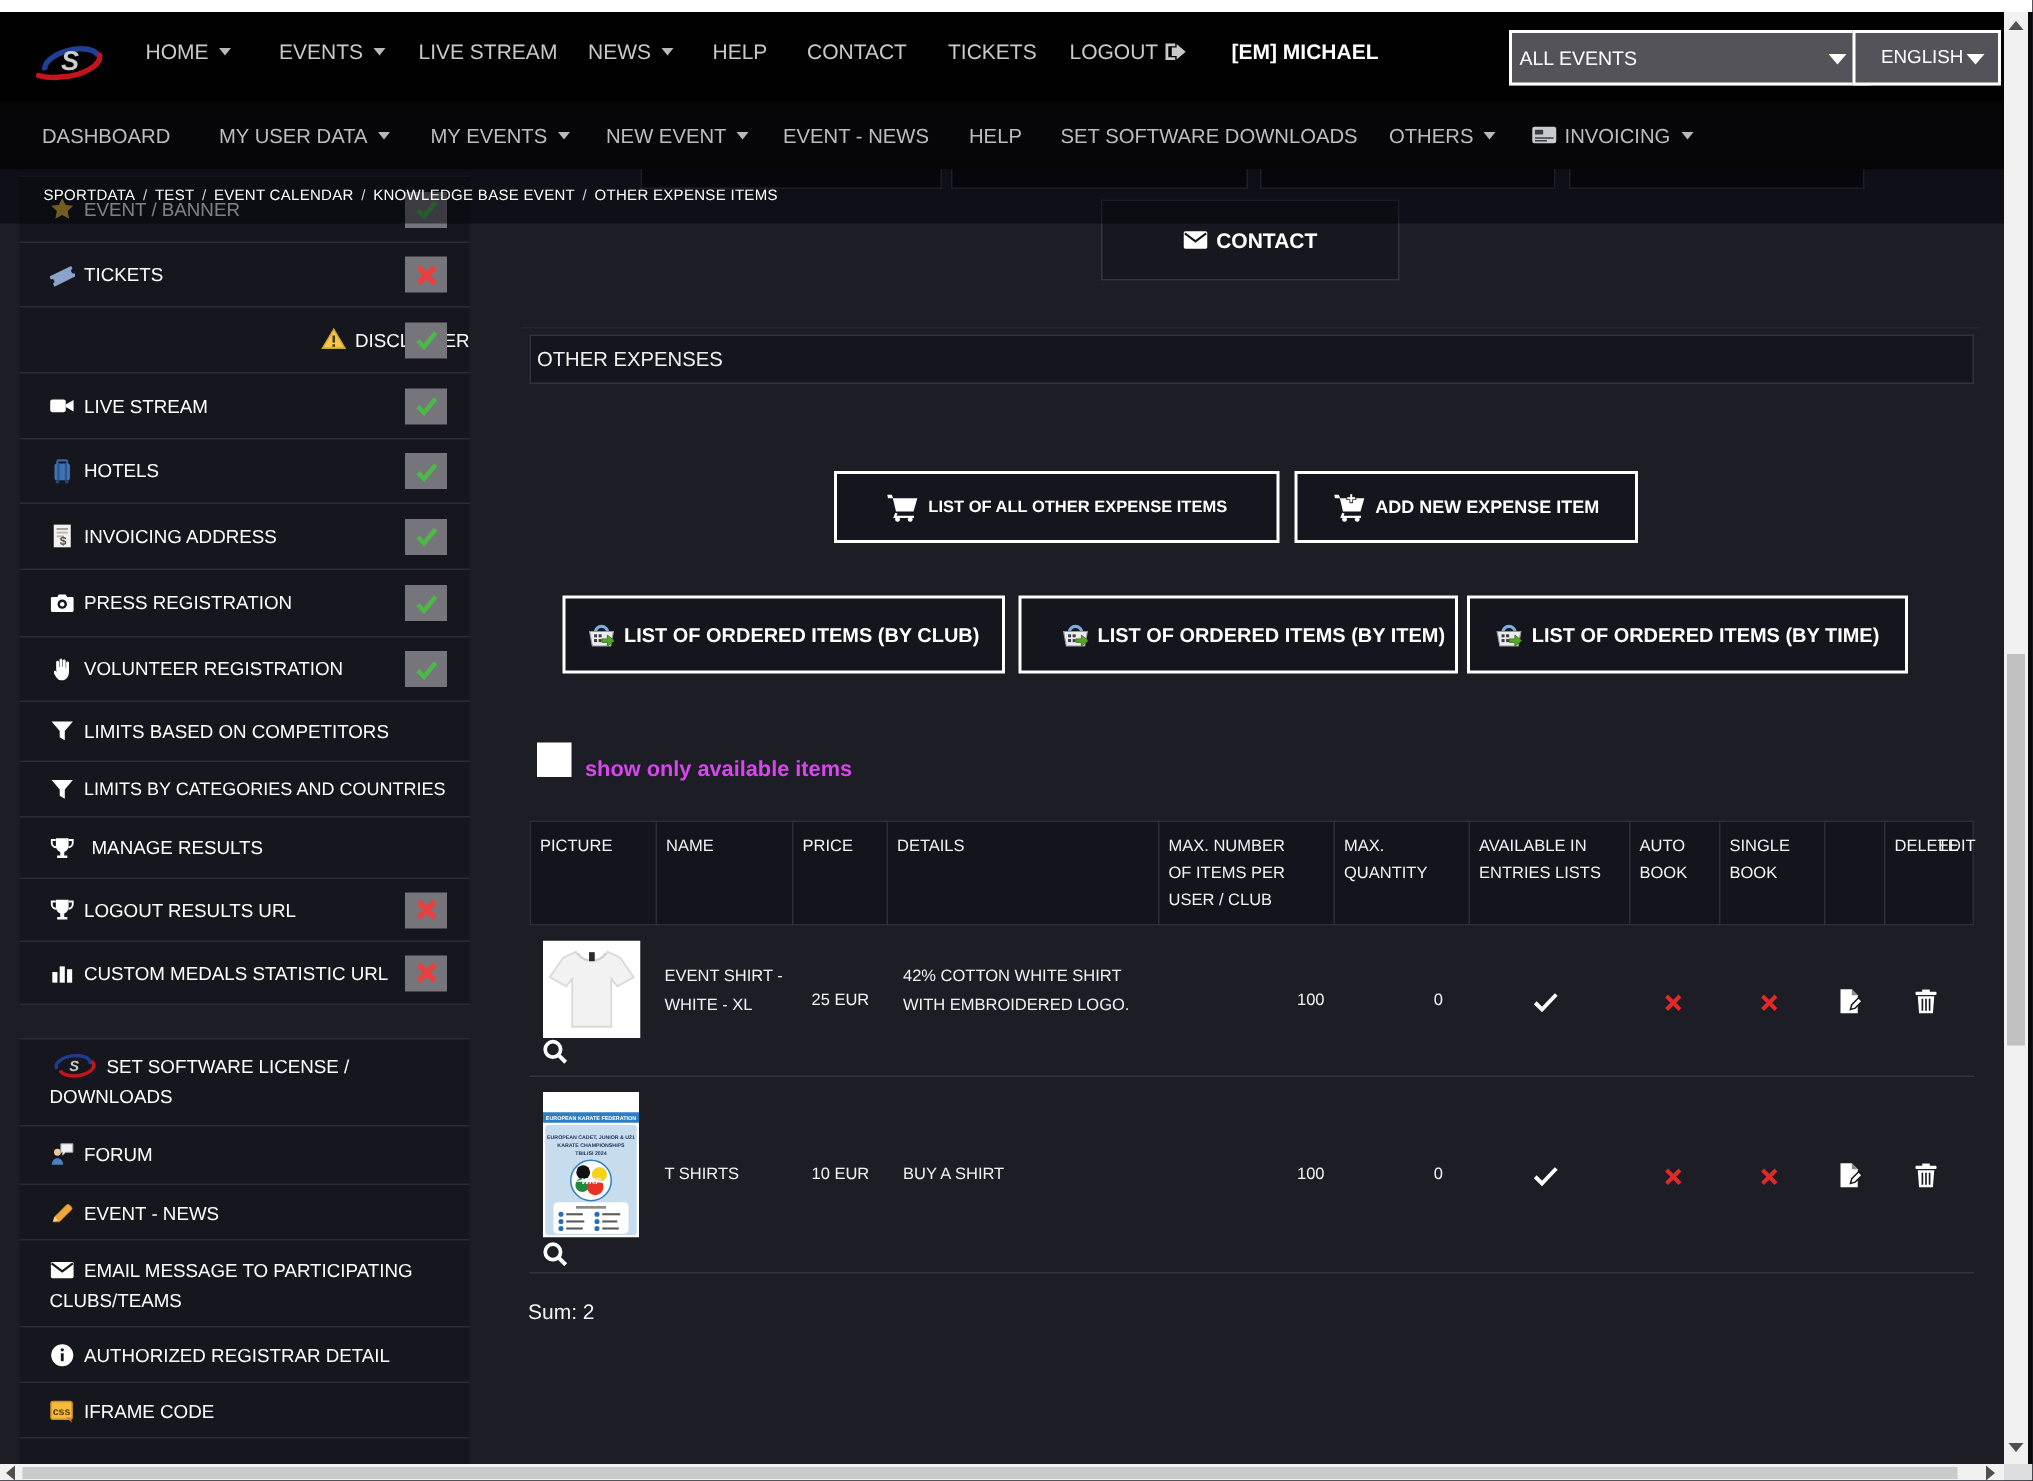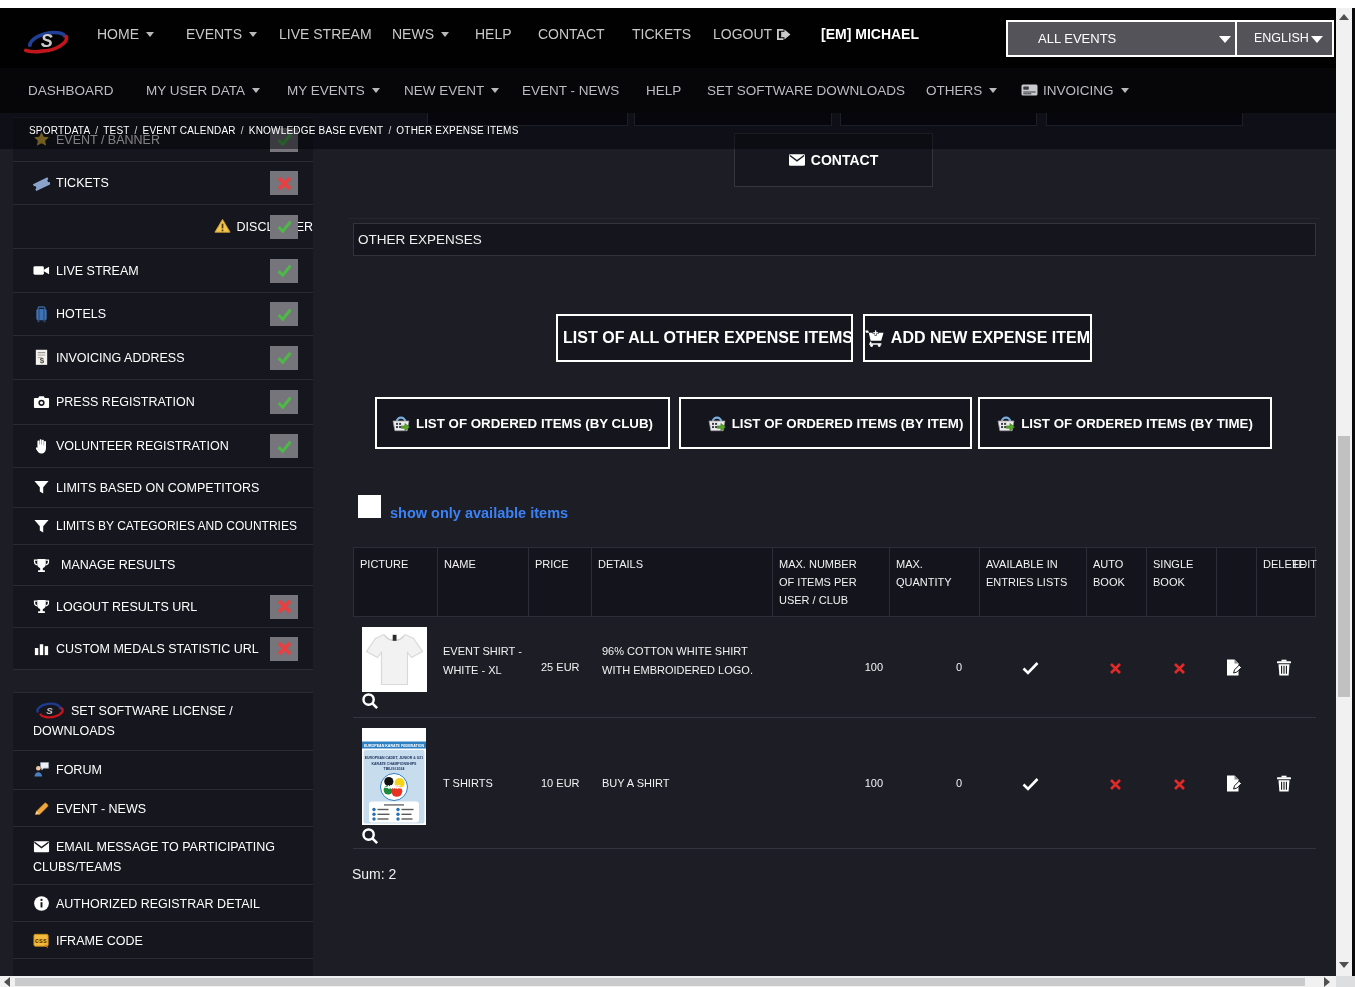--- a/index.html
+++ b/index.html
@@ -240,29 +240,29 @@
 <div class="frag" style="left:1046px;top:105px;width:197px;height:21px;"></div>
 <div class="abs" style="left:734px;top:133px;width:199px;height:54px;background:#17171f;border:1px solid #35353d;color:#fff;font-size:14px;font-weight:bold;display:flex;align-items:center;justify-content:center;">
   <svg width="16" height="12" viewBox="0 0 18 13" style="margin-right:6px">
       <rect width="18" height="13" rx="1.5" fill="#fff"></rect>
       <path d="M1 1.5L9 7.5 17 1.5" fill="none" stroke="#17171f" stroke-width="1.6"></path>
     </svg>CONTACT
 </div>
 <div class="abs" style="left:348px;top:218px;width:972px;height:1px;background:#27272f;"></div>
 <div class="abs" style="left:353px;top:223px;width:963px;height:33px;background:#15151d;border:1px solid #33333b;color:#f0f0f0;font-size:13.5px;line-height:31px;padding-left:4px;">OTHER EXPENSES</div>
 
-<div class="btn" style="left:556px;top:314px;width:297px;height:48px;font-size:16px;">
+<div class="btn" style="left:556px;top:314px;width:297px;height:48px;font-size:11px;">
   <svg width="21" height="19" viewBox="0 0 22 20" style="margin-right:7px">
       <path d="M0.5 0.8h3.2l.9 2.6h17l-2.7 9.2H6.6L4.4 3.4H1z" fill="#fff"></path>
       <path d="M6.9 13.8l-1 2.6h13.3" fill="none" stroke="#fff" stroke-width="1.7"></path>
       <circle cx="7.7" cy="18.2" r="1.7" fill="#fff"></circle>
       <circle cx="16.6" cy="18.2" r="1.7" fill="#fff"></circle>
     </svg>LIST OF ALL OTHER EXPENSE ITEMS
 </div>
-<div class="btn" style="left:863px;top:314px;width:229px;height:48px;font-size:16px;">
+<div class="btn" style="left:863px;top:314px;width:229px;height:48px;font-size:12px;">
   <svg width="21" height="19" viewBox="0 0 22 20" style="margin-right:7px">
       <path d="M0.5 0.8h3.2l.9 2.6h17l-2.7 9.2H6.6L4.4 3.4H1z" fill="#fff"></path>
       <path d="M6.9 13.8l-1 2.6h13.3" fill="none" stroke="#fff" stroke-width="1.7"></path>
       <circle cx="7.7" cy="18.2" r="1.7" fill="#fff"></circle>
       <circle cx="16.6" cy="18.2" r="1.7" fill="#fff"></circle>
       <rect x="11.2" y="-0.2" width="2.4" height="7" fill="#17171f"></rect>
       <rect x="8.9" y="2.1" width="7" height="2.4" fill="#17171f"></rect>
       <rect x="11.7" y="0.5" width="1.4" height="5.6" fill="#fff"></rect>
       <rect x="9.6" y="2.6" width="5.6" height="1.4" fill="#fff"></rect>
     </svg>ADD NEW EXPENSE ITEM
@@ -302,21 +302,21 @@
         <rect x="3.8" y="7.4" width="1.9" height="1.9"></rect>
         <rect x="6.7" y="7.4" width="1.9" height="1.9"></rect>
         <rect x="3.8" y="10.4" width="1.9" height="1.9"></rect>
         <rect x="6.7" y="10.4" width="1.9" height="1.9"></rect>
       </g>
       <path d="M8.8 10.3h3.4V7.9l4.3 3.5-4.3 3.5v-2.4H8.8z" fill="#5aa62c" stroke="#3e7d18" stroke-width=".6"></path>
     </svg>LIST OF ORDERED ITEMS (BY TIME)
 </div>
 
 <div class="abs" style="left:358px;top:495px;width:23px;height:23px;background:#fff;"></div>
-<div class="abs" style="left:390px;top:505px;color:#3b82f6;font-size:14.5px;font-weight:bold;">show only available items</div>
+<div class="abs" style="left:390px;top:505px;color:#d946ef;font-size:14.5px;font-weight:bold;">show only available items</div>
 
 <div class="abs" style="left:353px;top:547px;width:963px;height:70px;background:#14141c;border:1px solid #2d2d37;"></div>
 <div class="tline" style="left:437px;top:547px;width:1px;height:70px;"></div>
 <div class="tline" style="left:528px;top:547px;width:1px;height:70px;"></div>
 <div class="tline" style="left:591px;top:547px;width:1px;height:70px;"></div>
 <div class="tline" style="left:772px;top:547px;width:1px;height:70px;"></div>
 <div class="tline" style="left:889px;top:547px;width:1px;height:70px;"></div>
 <div class="tline" style="left:979px;top:547px;width:1px;height:70px;"></div>
 <div class="tline" style="left:1086px;top:547px;width:1px;height:70px;"></div>
 <div class="tline" style="left:1146px;top:547px;width:1px;height:70px;"></div>
@@ -342,21 +342,21 @@
     <path d="M22 7.5 C24 11.5 28 13.5 32.5 13.5 C37 13.5 41 11.5 43 7.5 L51.5 11.5 L60.5 24.5 L49.5 30.5 L45.5 25.5 L45.5 57.5 L19.5 57.5 L19.5 25.5 L15.5 30.5 L4.5 24.5 L13.5 11.5 Z" fill="#f2f2f2" stroke="#d9d9d9" stroke-width="1.2"></path>
     <path d="M23.5 8.5c2 3.3 5 4.8 9 4.8s7-1.5 9-4.8" fill="none" stroke="#cfcfcf"></path>
     <rect x="30.7" y="7.8" width="3.8" height="6" fill="#2b2b2b"></rect>
   </svg>
 <svg class="abs" style="left:361px;top:692px;" width="19" height="19" viewBox="0 0 20 20">
     <circle cx="8" cy="8" r="5.4" fill="none" stroke="#fff" stroke-width="2.6"></circle>
     <path d="M12 12l5 5" stroke="#fff" stroke-width="2.8"></path>
   </svg>
 <div class="tcell" style="left:443px;top:642px;width:85px;line-height:18.5px;">EVENT SHIRT - WHITE - XL</div>
 <div class="tcell" style="left:541px;top:661px;">25 EUR</div>
-<div class="tcell" style="left:602px;top:642px;width:160px;line-height:18.5px;">96% COTTON WHITE SHIRT WITH EMBROIDERED LOGO.</div>
+<div class="tcell" style="left:602px;top:642px;width:160px;line-height:18.5px;">42% COTTON WHITE SHIRT WITH EMBROIDERED LOGO.</div>
 <div class="tcell" style="left:772px;top:661px;width:111px;text-align:right;">100</div>
 <div class="tcell" style="left:889px;top:661px;width:73px;text-align:right;">0</div>
 <svg class="abs" style="left:1022px;top:661px;" width="17" height="14" viewBox="0 0 17 14">
     <path d="M1.5 7.5l4.5 4.5L15.5 2" stroke="#fff" stroke-width="2.6" fill="none"></path>
   </svg>
 <svg class="abs" style="left:1109px;top:662px;" width="13" height="13" viewBox="0 0 13 13">
     <path d="M2 2l9 9M11 2l-9 9" stroke="#e02929" stroke-width="2.7"></path>
   </svg>
 <svg class="abs" style="left:1173px;top:662px;" width="13" height="13" viewBox="0 0 13 13">
     <path d="M2 2l9 9M11 2l-9 9" stroke="#e02929" stroke-width="2.7"></path>
@@ -455,21 +455,21 @@
   <span class="item" style="left:279px">LIVE STREAM</span>
   <span class="item" style="left:392px">NEWS<span class="caret"></span></span>
   <span class="item" style="left:475px">HELP</span>
   <span class="item" style="left:538px">CONTACT</span>
   <span class="item" style="left:632px">TICKETS</span>
   <span class="item" style="left:713px">LOGOUT <svg width="15" height="13" viewBox="0 0 16 14" style="vertical-align:-2px">
         <path d="M1 1h7v2H3v8h5v2H1z" fill="#c9c9c9"></path>
         <path d="M9 4V1.5L15.5 7 9 12.5V10H5.5V4z" fill="#c9c9c9"></path>
       </svg></span>
   <span class="item" style="left:821px;color:#fff;font-weight:bold">[EM] MICHAEL</span>
-  <span class="dropsel" style="left:1006px;width:241px;padding-left:30px;">ALL EVENTS<span class="dcaret" style="right:14px"></span></span>
+  <span class="dropsel" style="left:1006px;width:241px;padding-left:5px;">ALL EVENTS<span class="dcaret" style="right:14px"></span></span>
   <span class="dropsel" style="left:1235px;width:99px;padding-left:17px;font-size:12.5px;">ENGLISH<span class="dcaret" style="right:9px"></span></span>
 </div>
 <div class="abs" id="nav2">
   <span class="item" style="left:28px">DASHBOARD</span>
   <span class="item" style="left:146px">MY USER DATA<span class="caret"></span></span>
   <span class="item" style="left:287px">MY EVENTS<span class="caret"></span></span>
   <span class="item" style="left:404px">NEW EVENT<span class="caret"></span></span>
   <span class="item" style="left:522px">EVENT - NEWS</span>
   <span class="item" style="left:646px">HELP</span>
   <span class="item" style="left:707px">SET SOFTWARE DOWNLOADS</span>

